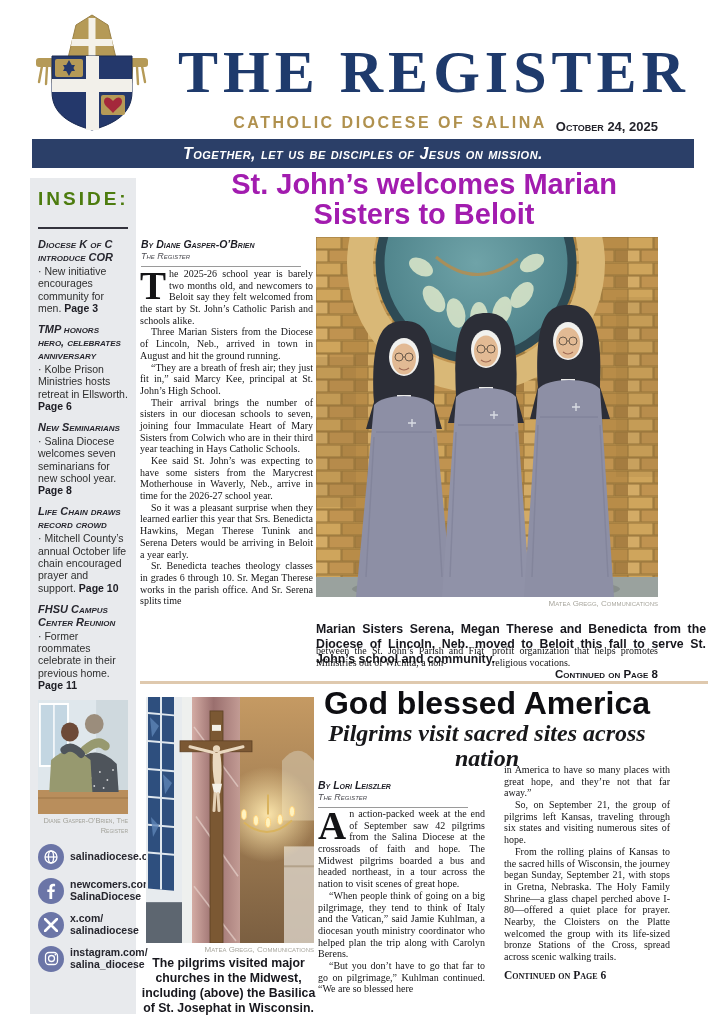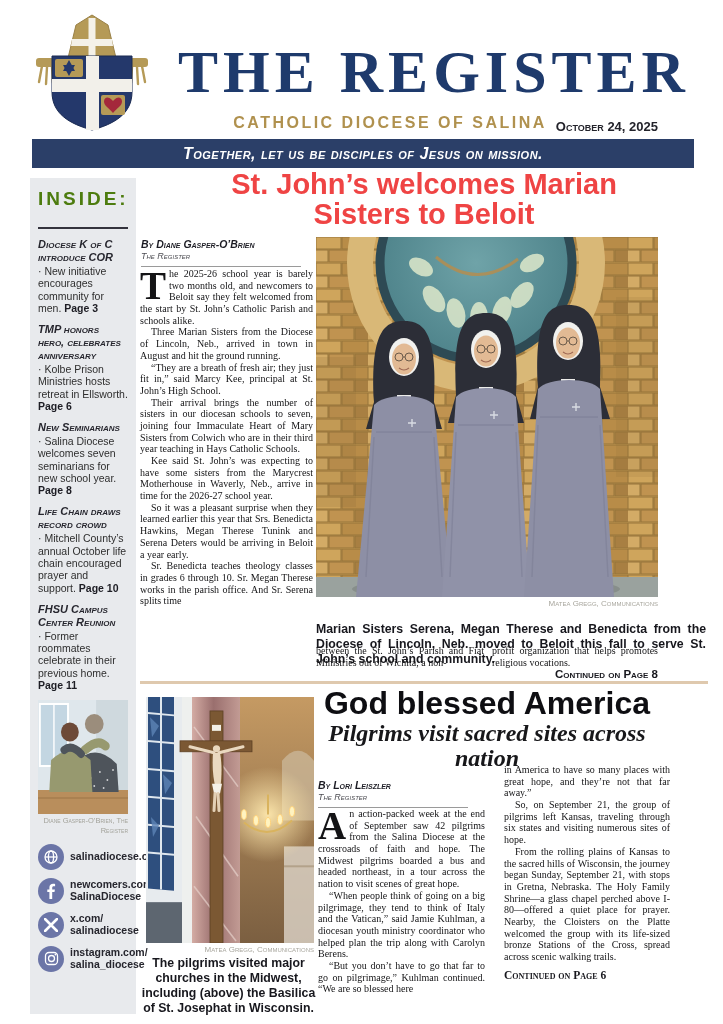--- a/index.html
+++ b/index.html
@@ -32,21 +32,21 @@
   .sb-photo{width:100%;height:114px;display:block;margin:2px 0 2px;}
   .sb-credit{text-align:right;font-variant:small-caps;font-size:7.5px;line-height:1.25;
     color:#a3a39b;margin-bottom:9px;}
   .sb-link{display:flex;align-items:center;gap:6px;margin-bottom:8px;cursor:pointer;}
   .sb-ic{width:26px;height:26px;border-radius:50%;background:#6b75a7;flex:0 0 26px;
     display:flex;align-items:center;justify-content:center;}
   .sb-label{font-weight:bold;font-size:10.5px;line-height:1.12;color:#26262e;}
 
   
   .h1{position:absolute;left:140px;top:170px;width:568px;text-align:center;
-    font-weight:bold;font-size:29px;line-height:1.03;color:#ef4444;}
+    font-weight:bold;font-size:29px;line-height:1.03;color:#a21caf;}
   .h1 span{display:inline-block;width:390px;}
   .byline-name{font-weight:bold;font-style:italic;font-variant:small-caps;font-size:10.5px;
     color:#1c1c24;line-height:1.25;}
   .byline-org{font-style:italic;font-variant:small-caps;font-size:9px;color:#4c4c52;
     line-height:1.3;border-bottom:1px solid #9a9a9a;padding-bottom:3px;}
   .by1{position:absolute;left:141px;top:238px;width:160px;}
   .serifcol{font-family:"Liberation Serif",serif;font-size:10px;line-height:1.17;
     text-align:justify;color:#141416;}
   .serifcol p{margin:0;text-indent:11px;}
   .serifcol p.np{text-indent:0;}

